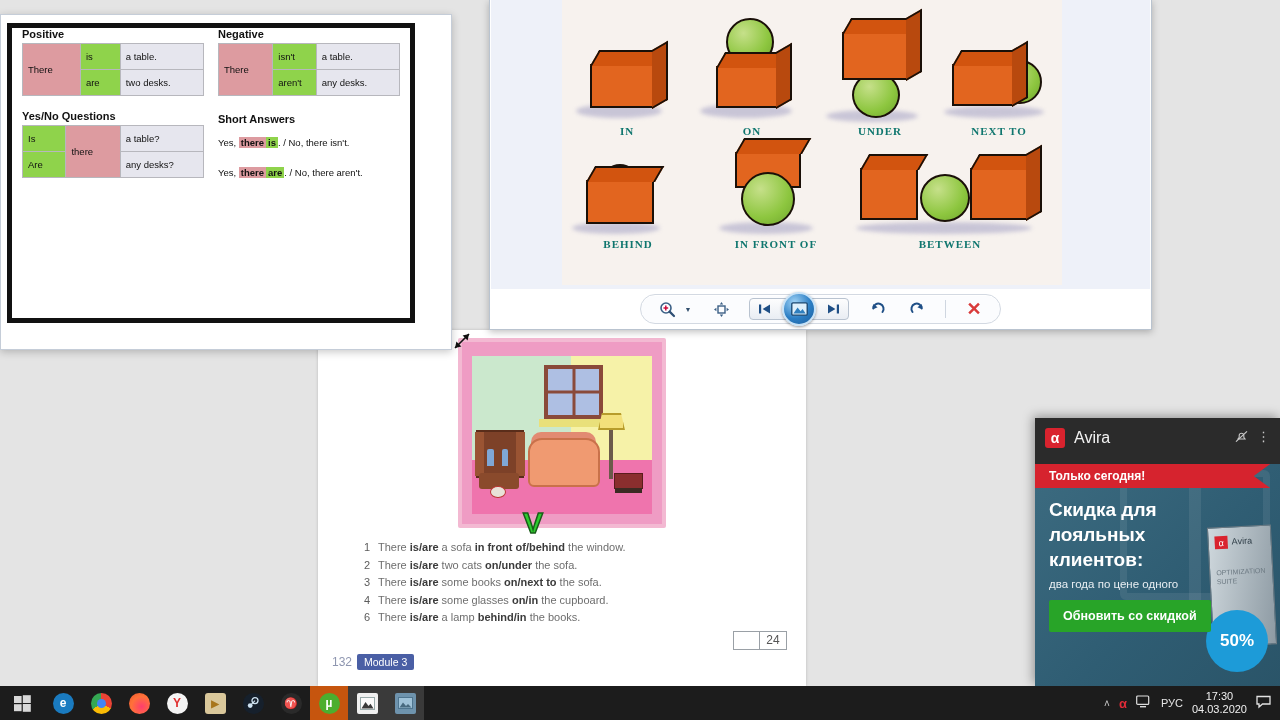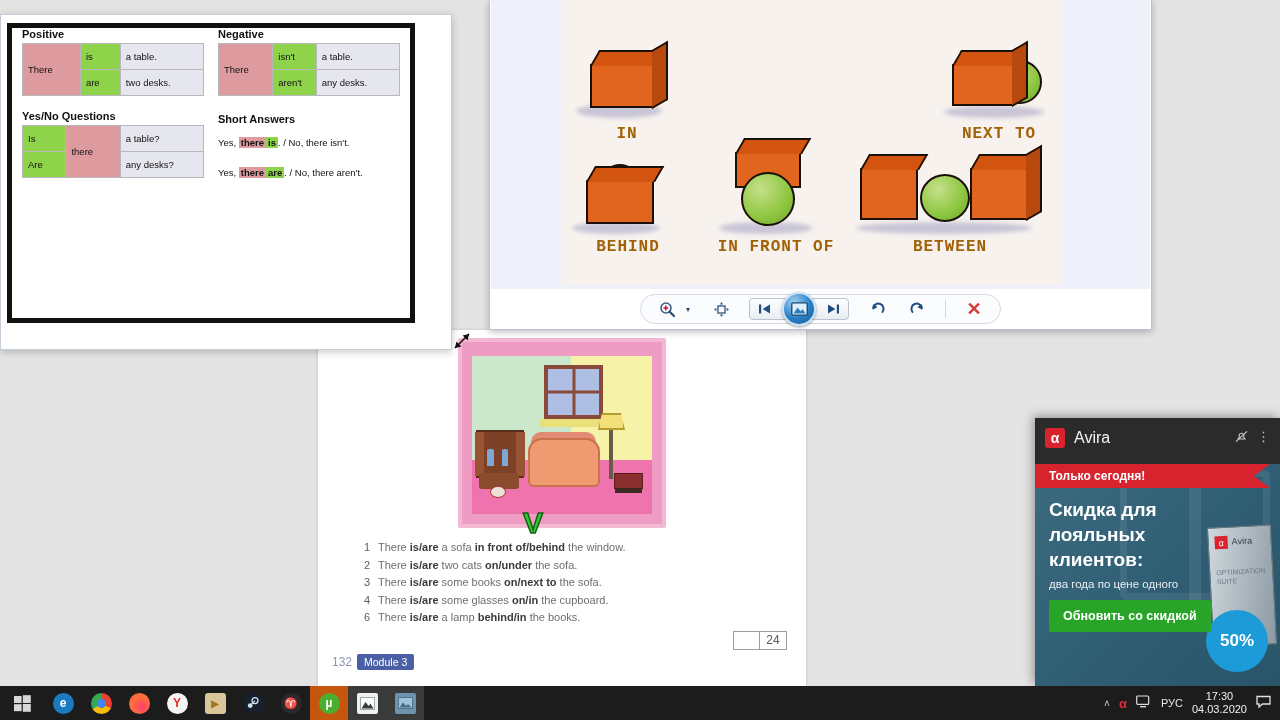--- a/index.html
+++ b/index.html
@@ -63,22 +63,22 @@
 
   
   .pv-window { position:absolute; left:489px; top:0; width:663px; height:330px;
                background:#ffffff; border:1px solid #b9c3cf; border-top:none;
                box-shadow:0 2px 7px rgba(0,0,0,.25); }
   .pv-canvas { position:absolute; left:1px; top:0; right:1px; height:290px; background:#eef1f9; overflow:hidden; }
   .prep-img { position:absolute; left:71px; top:0px; width:500px; height:285px;
               background:#f7f2ee; }
   .prep-grid { position:absolute; inset:0; }
   .prep-cell { position:absolute; text-align:center; }
-  .prep-cell .lbl { font-family:Liberation Mono, monospace; font-weight:bold; font-size:16px;
-                    letter-spacing:1px; color:#a16207; }
+  .prep-cell .lbl { font-family:Liberation Serif, serif; font-weight:bold; font-size:11px;
+                    letter-spacing:1px; color:#0f766e; }
   .cube { position:absolute; background:#e2651f; border:2.5px solid #1a1008; }
   .cube .top { position:absolute; left:-2.5px; right:-2.5px; top:-16px; height:16px;
                background:#d2540f; border:2.5px solid #1a1008; border-bottom:none;
                transform:skewX(-30deg); transform-origin:bottom left; }
   .cube .side { position:absolute; right:-16px; top:-16px; width:16px; bottom:-2.5px;
                 background:#b8490e; border:2.5px solid #1a1008; border-left:none;
                 transform:skewY(-30deg); transform-origin:left bottom; }
   .ball { position:absolute; border-radius:50%; background:radial-gradient(circle at 35% 30%, #c6e08a, #8dc63f 60%, #6fa52e);
           border:2.5px solid #1a1008; }
   .shadow-e { position:absolute; background:#b9b6cf; border-radius:50%; filter:blur(2px); opacity:.75; }
@@ -242,21 +242,43 @@
               <div class="shadow-e" style="left:4px; top:74px; width:86px; height:14px;"></div>
               <div class="ball" style="left:28px; top:24px; width:44px; height:38px;"></div>
               <div class="cube" style="left:18px; top:34px; width:64px; height:44px;">
                 <div class="top"></div>
                 <div class="side"></div>
               </div>
             </div>
             <div class="lbl">IN</div>
           </div>
 
-
+          <div class="prep-cell" style="left:130px; top:14px; width:120px;">
+            <div style="position:relative;height:111px;">
+              <div class="shadow-e" style="left:8px; top:90px; width:92px; height:14px;"></div>
+              <div class="ball" style="left:34px; top:4px; width:48px; height:48px;"></div>
+              <div class="cube" style="left:24px; top:52px; width:62px; height:42px;">
+                <div class="top"></div>
+                <div class="side"></div>
+              </div>
+            </div>
+            <div class="lbl">ON</div>
+          </div>
+
+          <div class="prep-cell" style="left:258px; top:14px; width:120px;">
+            <div style="position:relative;height:111px;">
+              <div class="shadow-e" style="left:6px; top:96px; width:92px; height:12px;"></div>
+              <div class="ball" style="left:32px; top:58px; width:48px; height:46px;"></div>
+              <div class="cube" style="left:22px; top:18px; width:66px; height:48px;">
+                <div class="top"></div>
+                <div class="side"></div>
+              </div>
+            </div>
+            <div class="lbl">UNDER</div>
+          </div>
 
           <div class="prep-cell" style="left:378px; top:30px; width:118px;">
             <div style="position:relative;height:95px;">
               <div class="shadow-e" style="left:4px; top:76px; width:100px; height:12px;"></div>
               <div class="ball" style="left:58px; top:30px; width:44px; height:44px;"></div>
               <div class="cube" style="left:12px; top:34px; width:62px; height:42px;">
                 <div class="top"></div>
                 <div class="side"></div>
               </div>
             </div>

